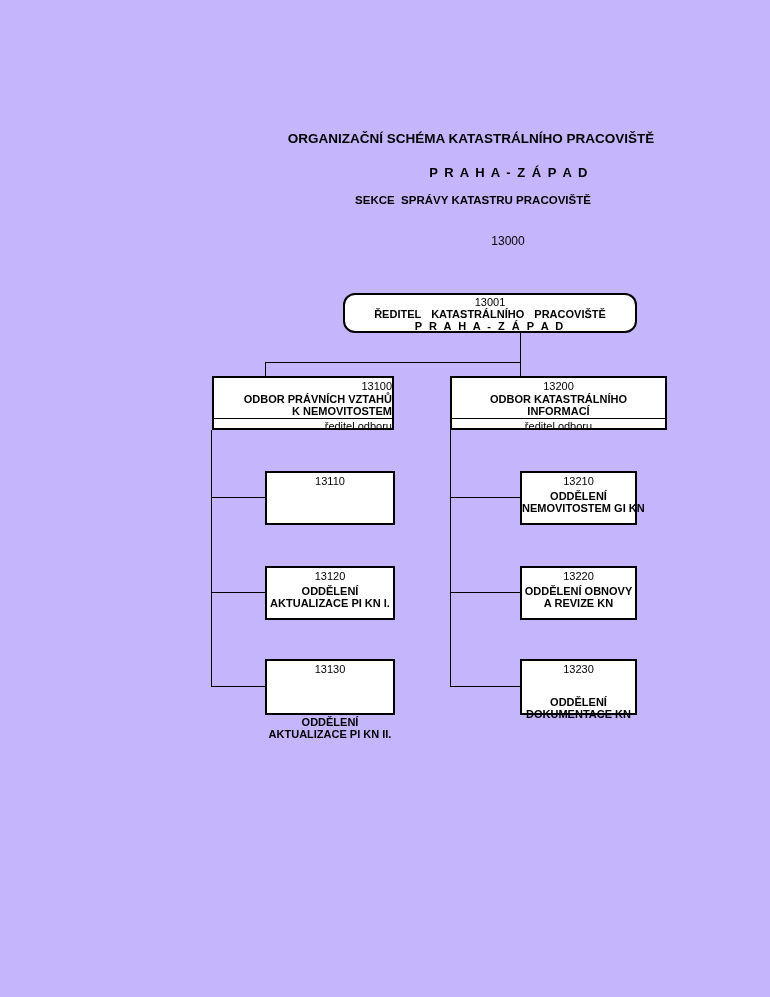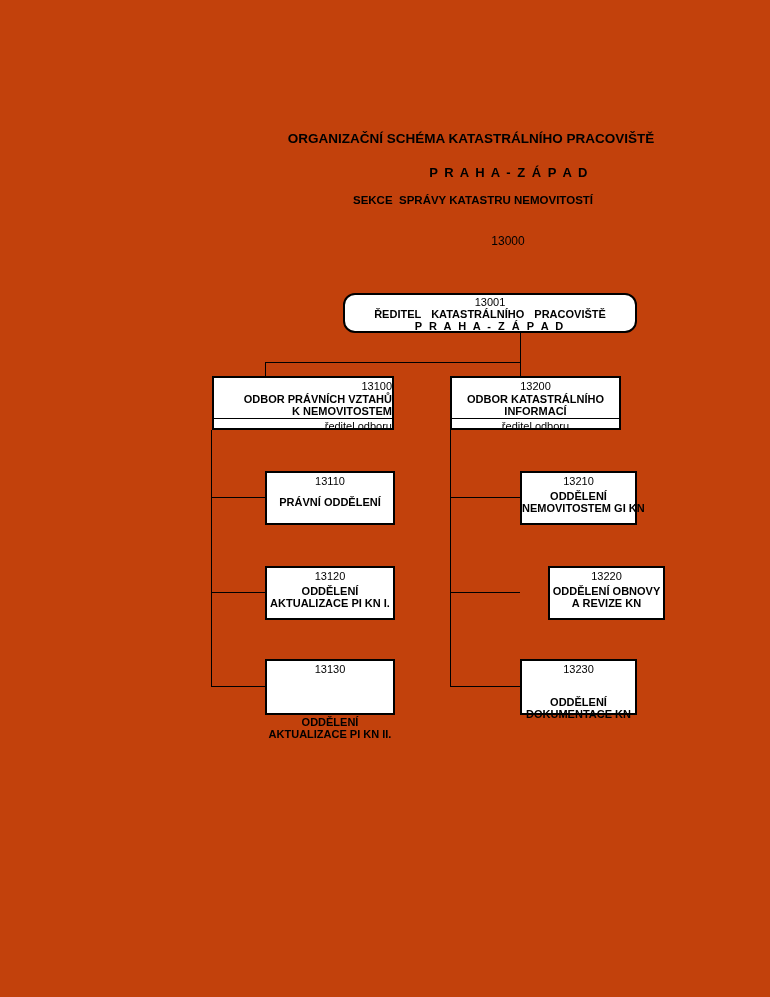--- a/index.html
+++ b/index.html
@@ -1,21 +1,21 @@
 <!DOCTYPE html>
 <html><head>
 <meta charset="utf-8">
 <style>
   * { margin: 0; padding: 0; box-sizing: border-box; }
   html, body { background: #ffffff; }
   .page {
     position: relative;
     width: 770px;
     height: 997px;
-    background: #c2410c;
+    background: #c4b5fd;
     font-family: "Liberation Sans", sans-serif;
     color: #000000;
     overflow: hidden;
   }
   .ctr { position: absolute; transform: translateX(-50%); white-space: pre; }
   .t1 { font-size: 13.5px; font-weight: 700; }
   .t2 { font-size: 13px;  font-weight: 700; letter-spacing: 1.5px; }
   .t3 { font-size: 11.5px; font-weight: 700; }
   .t4 { font-size: 12px;  font-weight: 400; }
 
@@ -50,49 +50,45 @@
   .ws { word-spacing: 2px; }
   .cline { position: absolute; background: #000000; }
 </style>
 </head>
 <body>
 
 <div class="page">
 
   <div class="ctr t1" style="left:471px; top:131px;">ORGANIZAČNÍ SCHÉMA KATASTRÁLNÍHO PRACOVIŠTĚ</div>
   <div class="ctr t2" style="left:509px; top:165px;">P R A H A - Z Á P A D</div>
-  <div class="ctr t3" style="left:473px; top:194px;">SEKCE  SPRÁVY KATASTRU NEMOVITOSTÍ</div>
+  <div class="ctr t3" style="left:473px; top:194px;">SEKCE  SPRÁVY KATASTRU PRACOVIŠTĚ</div>
   <div class="ctr t4" style="left:508px; top:234px;">13000</div>
 
   <div class="node" style="left:343px; top:293px; width:294px; height:40px; line-height:12px;border-radius:12px;">
     <div class="code" style="padding-top:1px;">13001</div>
     <div class="nm ws">ŘEDITEL  KATASTRÁLNÍHO  PRACOVIŠTĚ</div>
     <div class="nm sp">P R A H A - Z Á P A D</div>
   </div>
 
   <div class="node" style="left:212px; top:376px; width:182px; height:54px;text-align:right;">
     <div class="code">13100</div>
     <div class="nm">ODBOR PRÁVNÍCH VZTAHŮ</div>
     <div class="nm">K NEMOVITOSTEM</div>
     <div class="mgr">ředitel odboru</div>
   </div>
 
-  <div class="node" style="left:450px; top:376px; width:171px; height:54px;">
+  <div class="node" style="left:450px; top:376px; width:217px; height:54px;">
     <div class="code">13200</div>
     <div class="nm">ODBOR KATASTRÁLNÍHO</div>
     <div class="nm">INFORMACÍ</div>
     <div class="mgr">ředitel odboru</div>
   </div>
 
   <div class="node" style="left:265px; top:471px; width:130px; height:54px;">
     <div class="code">13110</div>
-    <div class="names">
-      <div class="nm">PRÁVNÍ ODDĚLENÍ</div>
-
-    </div>
   </div>
 
   <div class="node" style="left:265px; top:566px; width:130px; height:54px;">
     <div class="code">13120</div>
     <div class="names">
       <div class="nm">ODDĚLENÍ</div>
       <div class="nm">AKTUALIZACE PI KN I.</div>
     </div>
   </div>
 
@@ -105,21 +101,21 @@
   </div>
 
   <div class="node" style="left:520px; top:471px; width:117px; height:54px;">
     <div class="code">13210</div>
     <div class="names">
       <div class="nm">ODDĚLENÍ</div>
       <div class="nm">NEMOVITOSTEM GI KN</div>
     </div>
   </div>
 
-  <div class="node" style="left:520px; top:566px; width:117px; height:54px;margin-left:28px;">
+  <div class="node" style="left:520px; top:566px; width:117px; height:54px;">
     <div class="code">13220</div>
     <div class="names">
       <div class="nm">ODDĚLENÍ OBNOVY</div>
       <div class="nm">A REVIZE KN</div>
     </div>
   </div>
 
   <div class="node" style="left:520px; top:659px; width:117px; height:56px;gap:20px;">
     <div class="code">13230</div>
     <div class="names">

